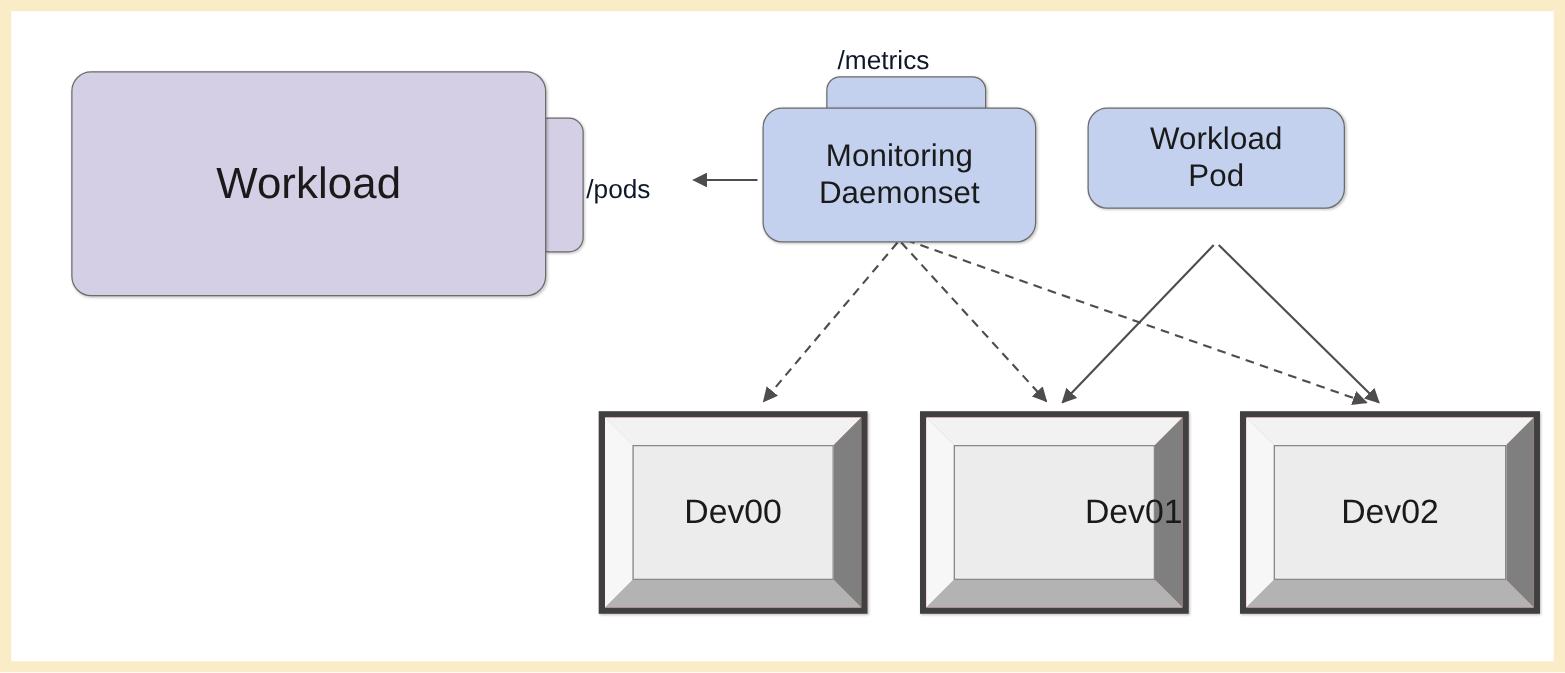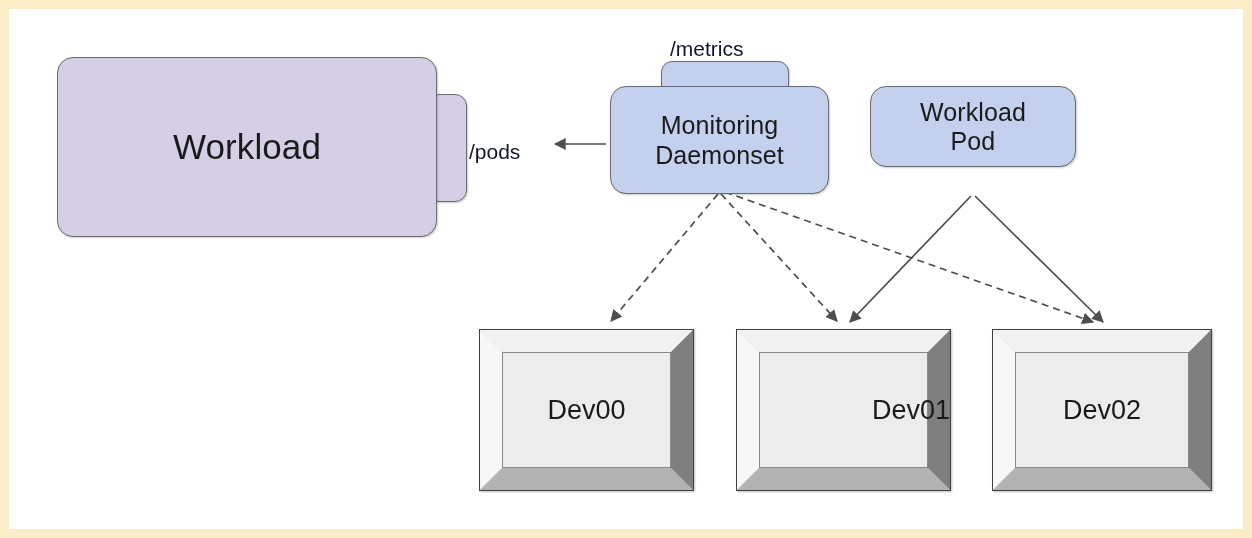--- a/index.html
+++ b/index.html
@@ -64,21 +64,21 @@
     color: #0f172a;
     white-space: nowrap;
     line-height: 1;
   }
 
   
   .device {
     position: absolute;
     box-sizing: border-box;
     background: #fca5a5;
-    border: 1px solid #404040;
+    border: 5px solid #404040;
     box-shadow: 1px 1px 2px rgba(0,0,0,0.25);
   }
   .device .bev {
     position: absolute;
     left: 0; top: 0; right: 0; bottom: 0;
   }
   .device .bev span {
     position: absolute;
     display: block;
   }
@@ -197,21 +197,21 @@
       <div class="bev">
         <span class="bev-top"></span>
         <span class="bev-left"></span>
         <span class="bev-right"></span>
         <span class="bev-bottom"></span>
       </div>
       <div class="inner"></div>
       <div class="device-text" style="font-size:27px;text-align:right;">Dev01</div>
     </div>
 
-    <div class="device" style="left:983px; top:320px; width:220px; height:162px; z-index:3;">
+    <div class="device" style="left:983px; top:320px; width:240px; height:162px; z-index:3;">
       <div class="bev">
         <span class="bev-top"></span>
         <span class="bev-left"></span>
         <span class="bev-right"></span>
         <span class="bev-bottom"></span>
       </div>
       <div class="inner"></div>
       <div class="device-text" style="font-size:27px;">Dev02</div>
     </div>
 

